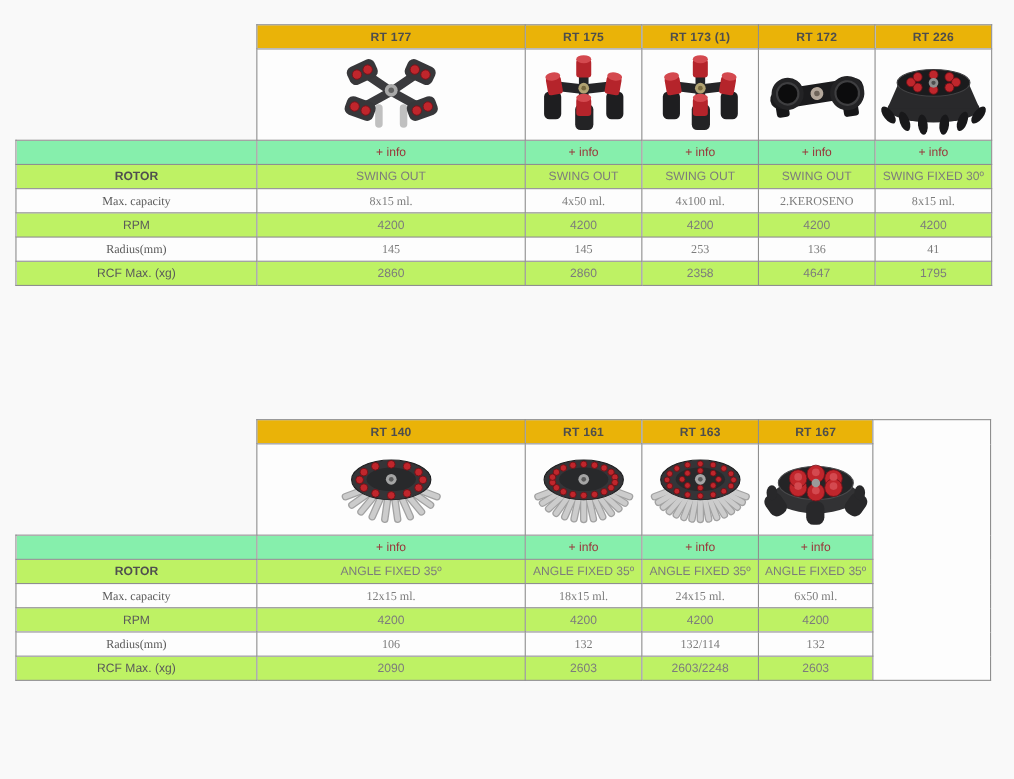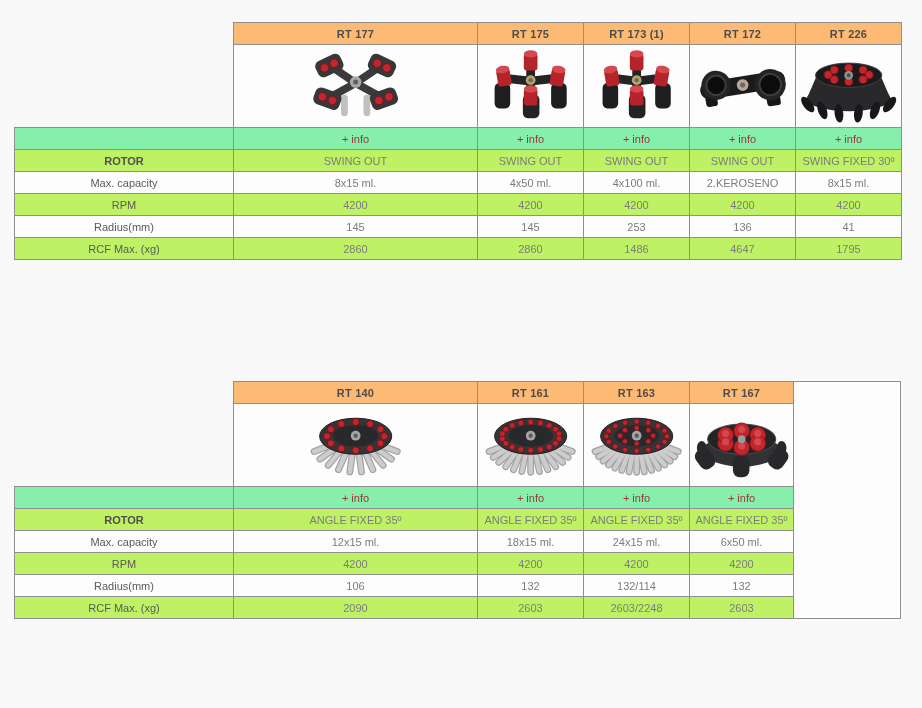--- a/index.html
+++ b/index.html
@@ -11,27 +11,27 @@
   }
   table.tbl{border-collapse:collapse;table-layout:fixed;margin-left:14px;}
   #table-top{margin-top:22px;width:887px;}
   #table-bottom{margin-top:121px;width:886px;}
   .tbl th,.tbl td{
     border:1px solid #8f8f8f;padding:0;text-align:center;
     height:21px;line-height:20px;white-space:nowrap;overflow:hidden;
     font-weight:normal;
   }
   .tbl td.blank{border:none;background:transparent;}
-  th.model{background:#fdba74;color:#4d4d4d;font-weight:bold;letter-spacing:.2px;}
+  th.model{background:#eab308;color:#4d4d4d;font-weight:bold;letter-spacing:.2px;}
   .row-image td{height:82px;background:#fdfdfd;}
   .rotor{display:flex;align-items:center;justify-content:center;height:82px;}
   .row-info td{background:#86efac;}
   .info{color:#9a3539;cursor:pointer;}
   tr.gray td{background:#bef264;}
-  tr.lt td{background:#fdfdfd;}
+  tr.lt td{background:#fdfdfd;font-family:Liberation Serif, serif;}
   td.lbl{color:#5a5a5a;}
   tr.row-rotor td.lbl{font-weight:bold;color:#4f4f4f;}
   td.tallcell{background:#fdfdfd;}
 </style>
 </head>
 <body>
 
 <table class="tbl" id="table-top">
   <colgroup>
     <col style="width:219px">
@@ -235,21 +235,21 @@
     <td>145</td>
     <td>145</td>
     <td>253</td>
     <td>136</td>
     <td>41</td>
   </tr>
   <tr class="row-rcf gray">
     <td class="lbl">RCF Max. (xg)</td>
     <td>2860</td>
     <td>2860</td>
-    <td>1486</td>
+    <td>2358</td>
     <td>4647</td>
     <td>1795</td>
   </tr>
 </tbody>
   </table>
 
 <table class="tbl" id="table-bottom">
   <colgroup>
     <col style="width:219px">
       <col style="width:244px">

